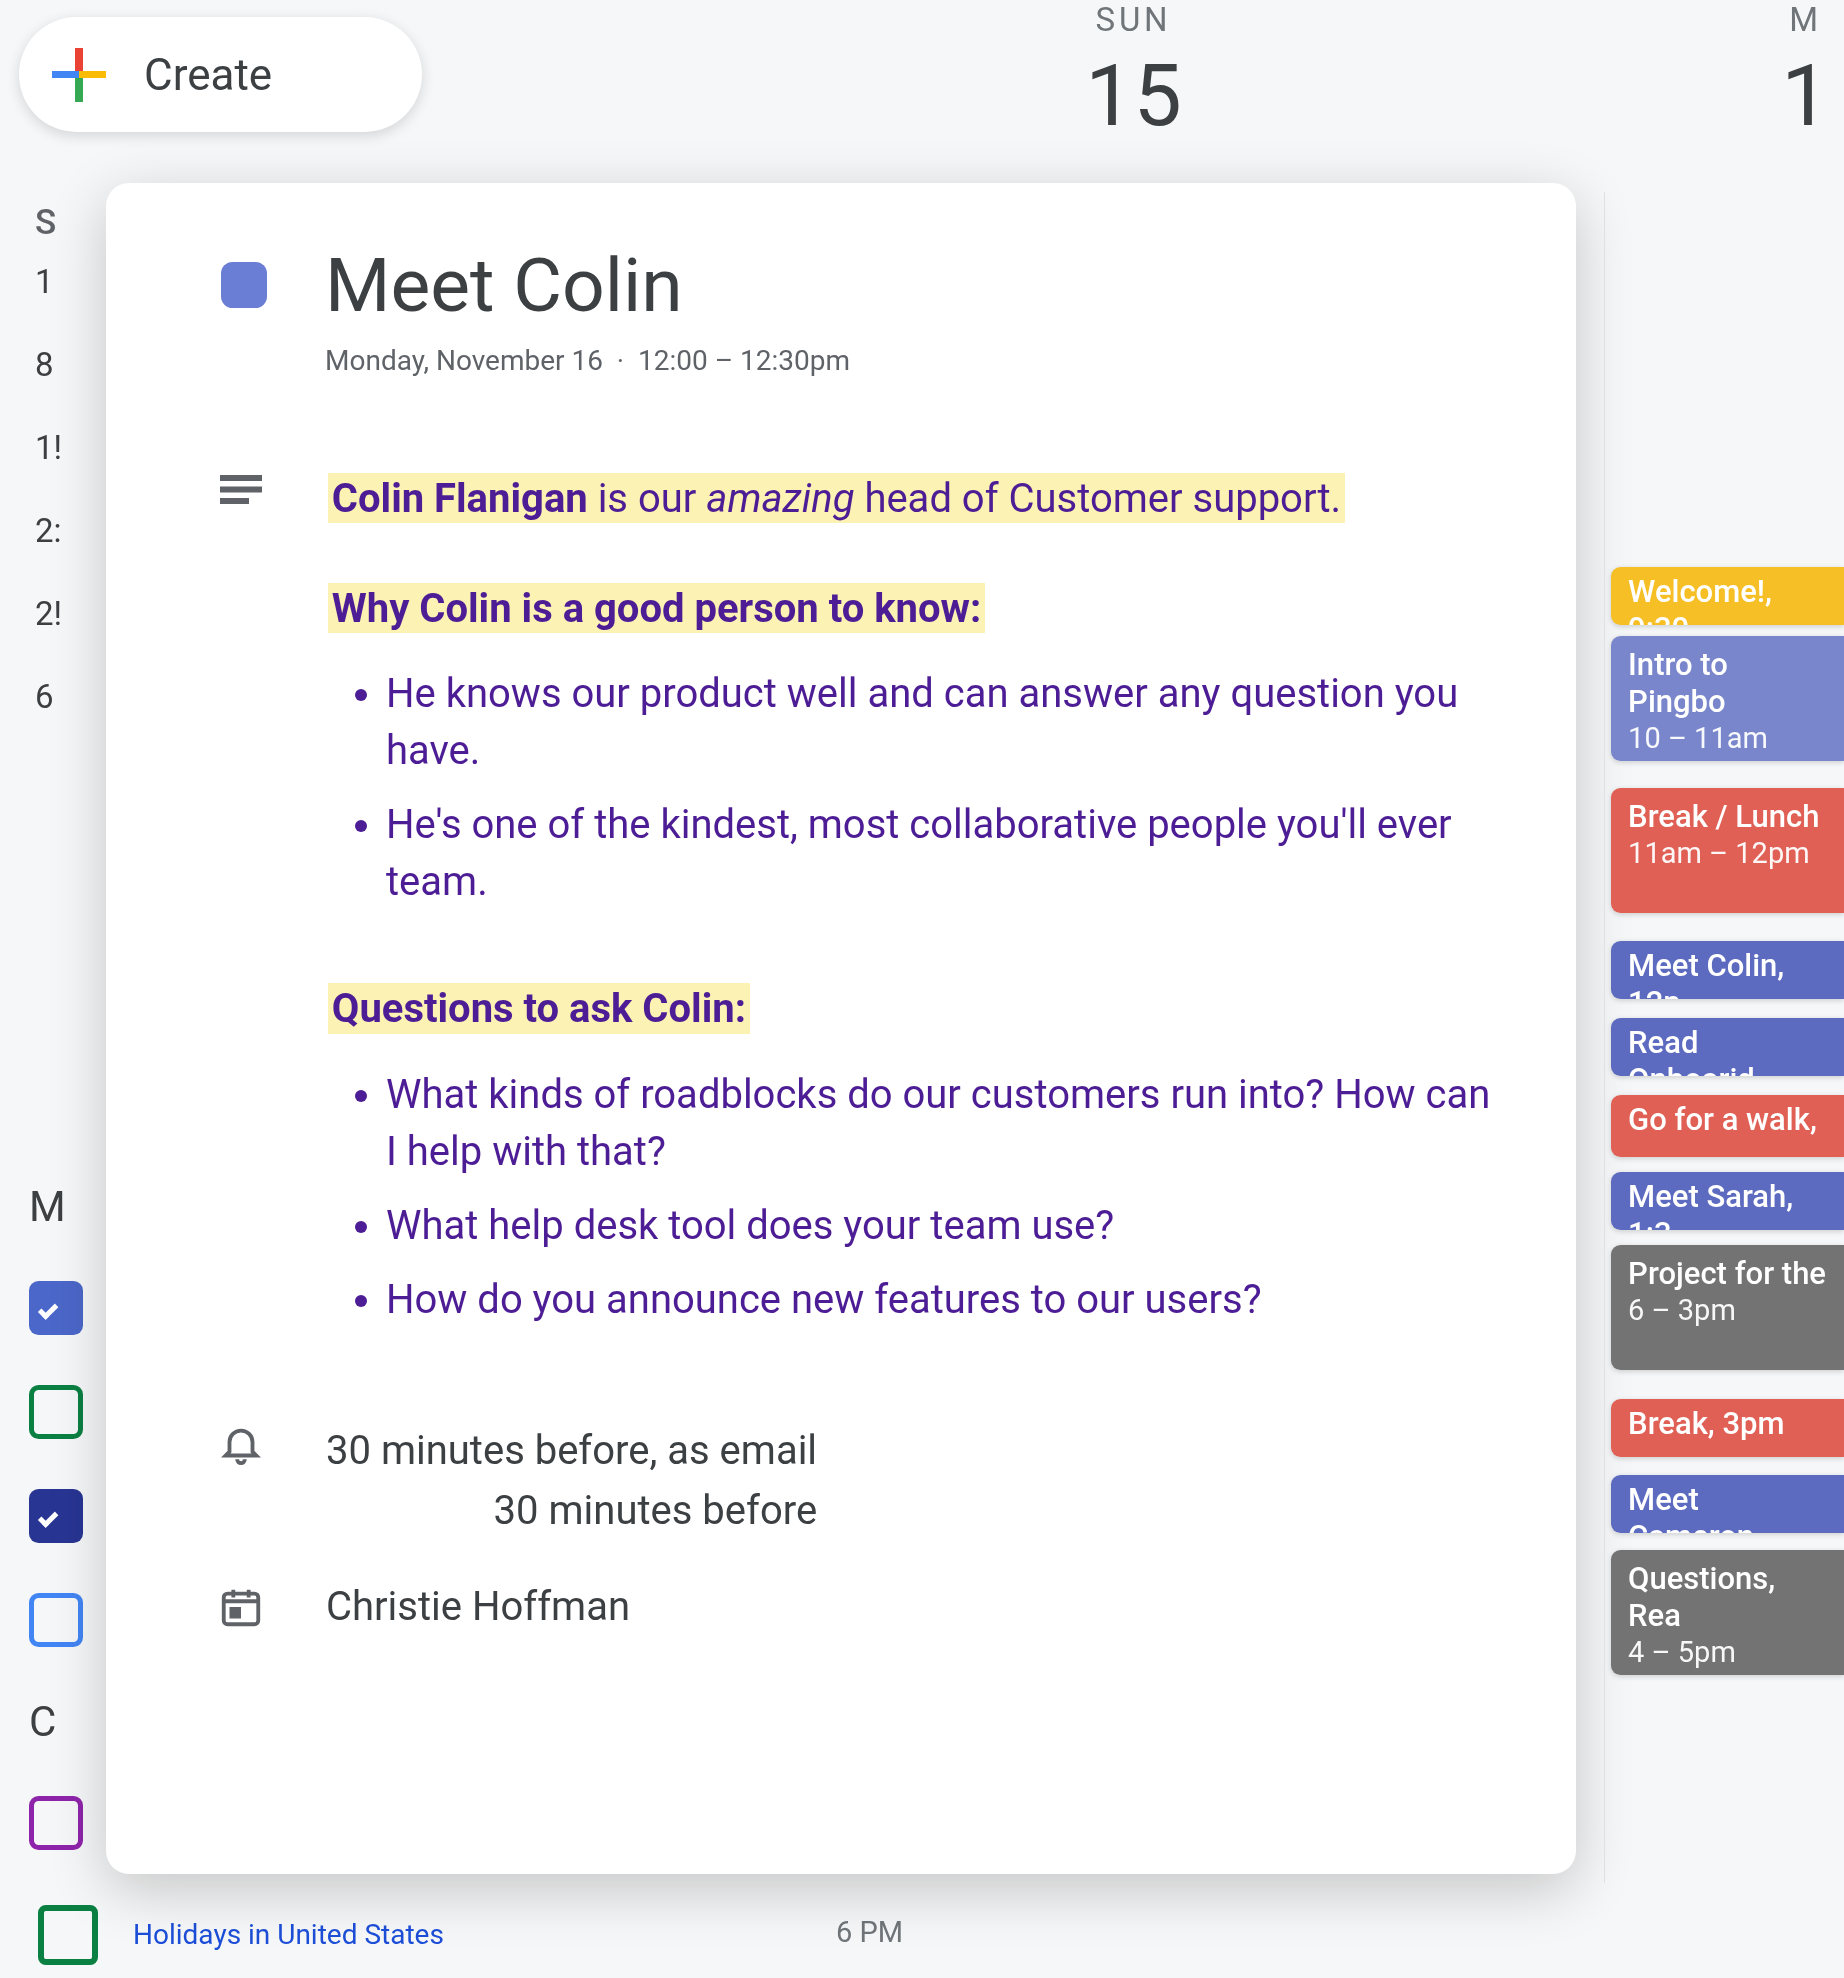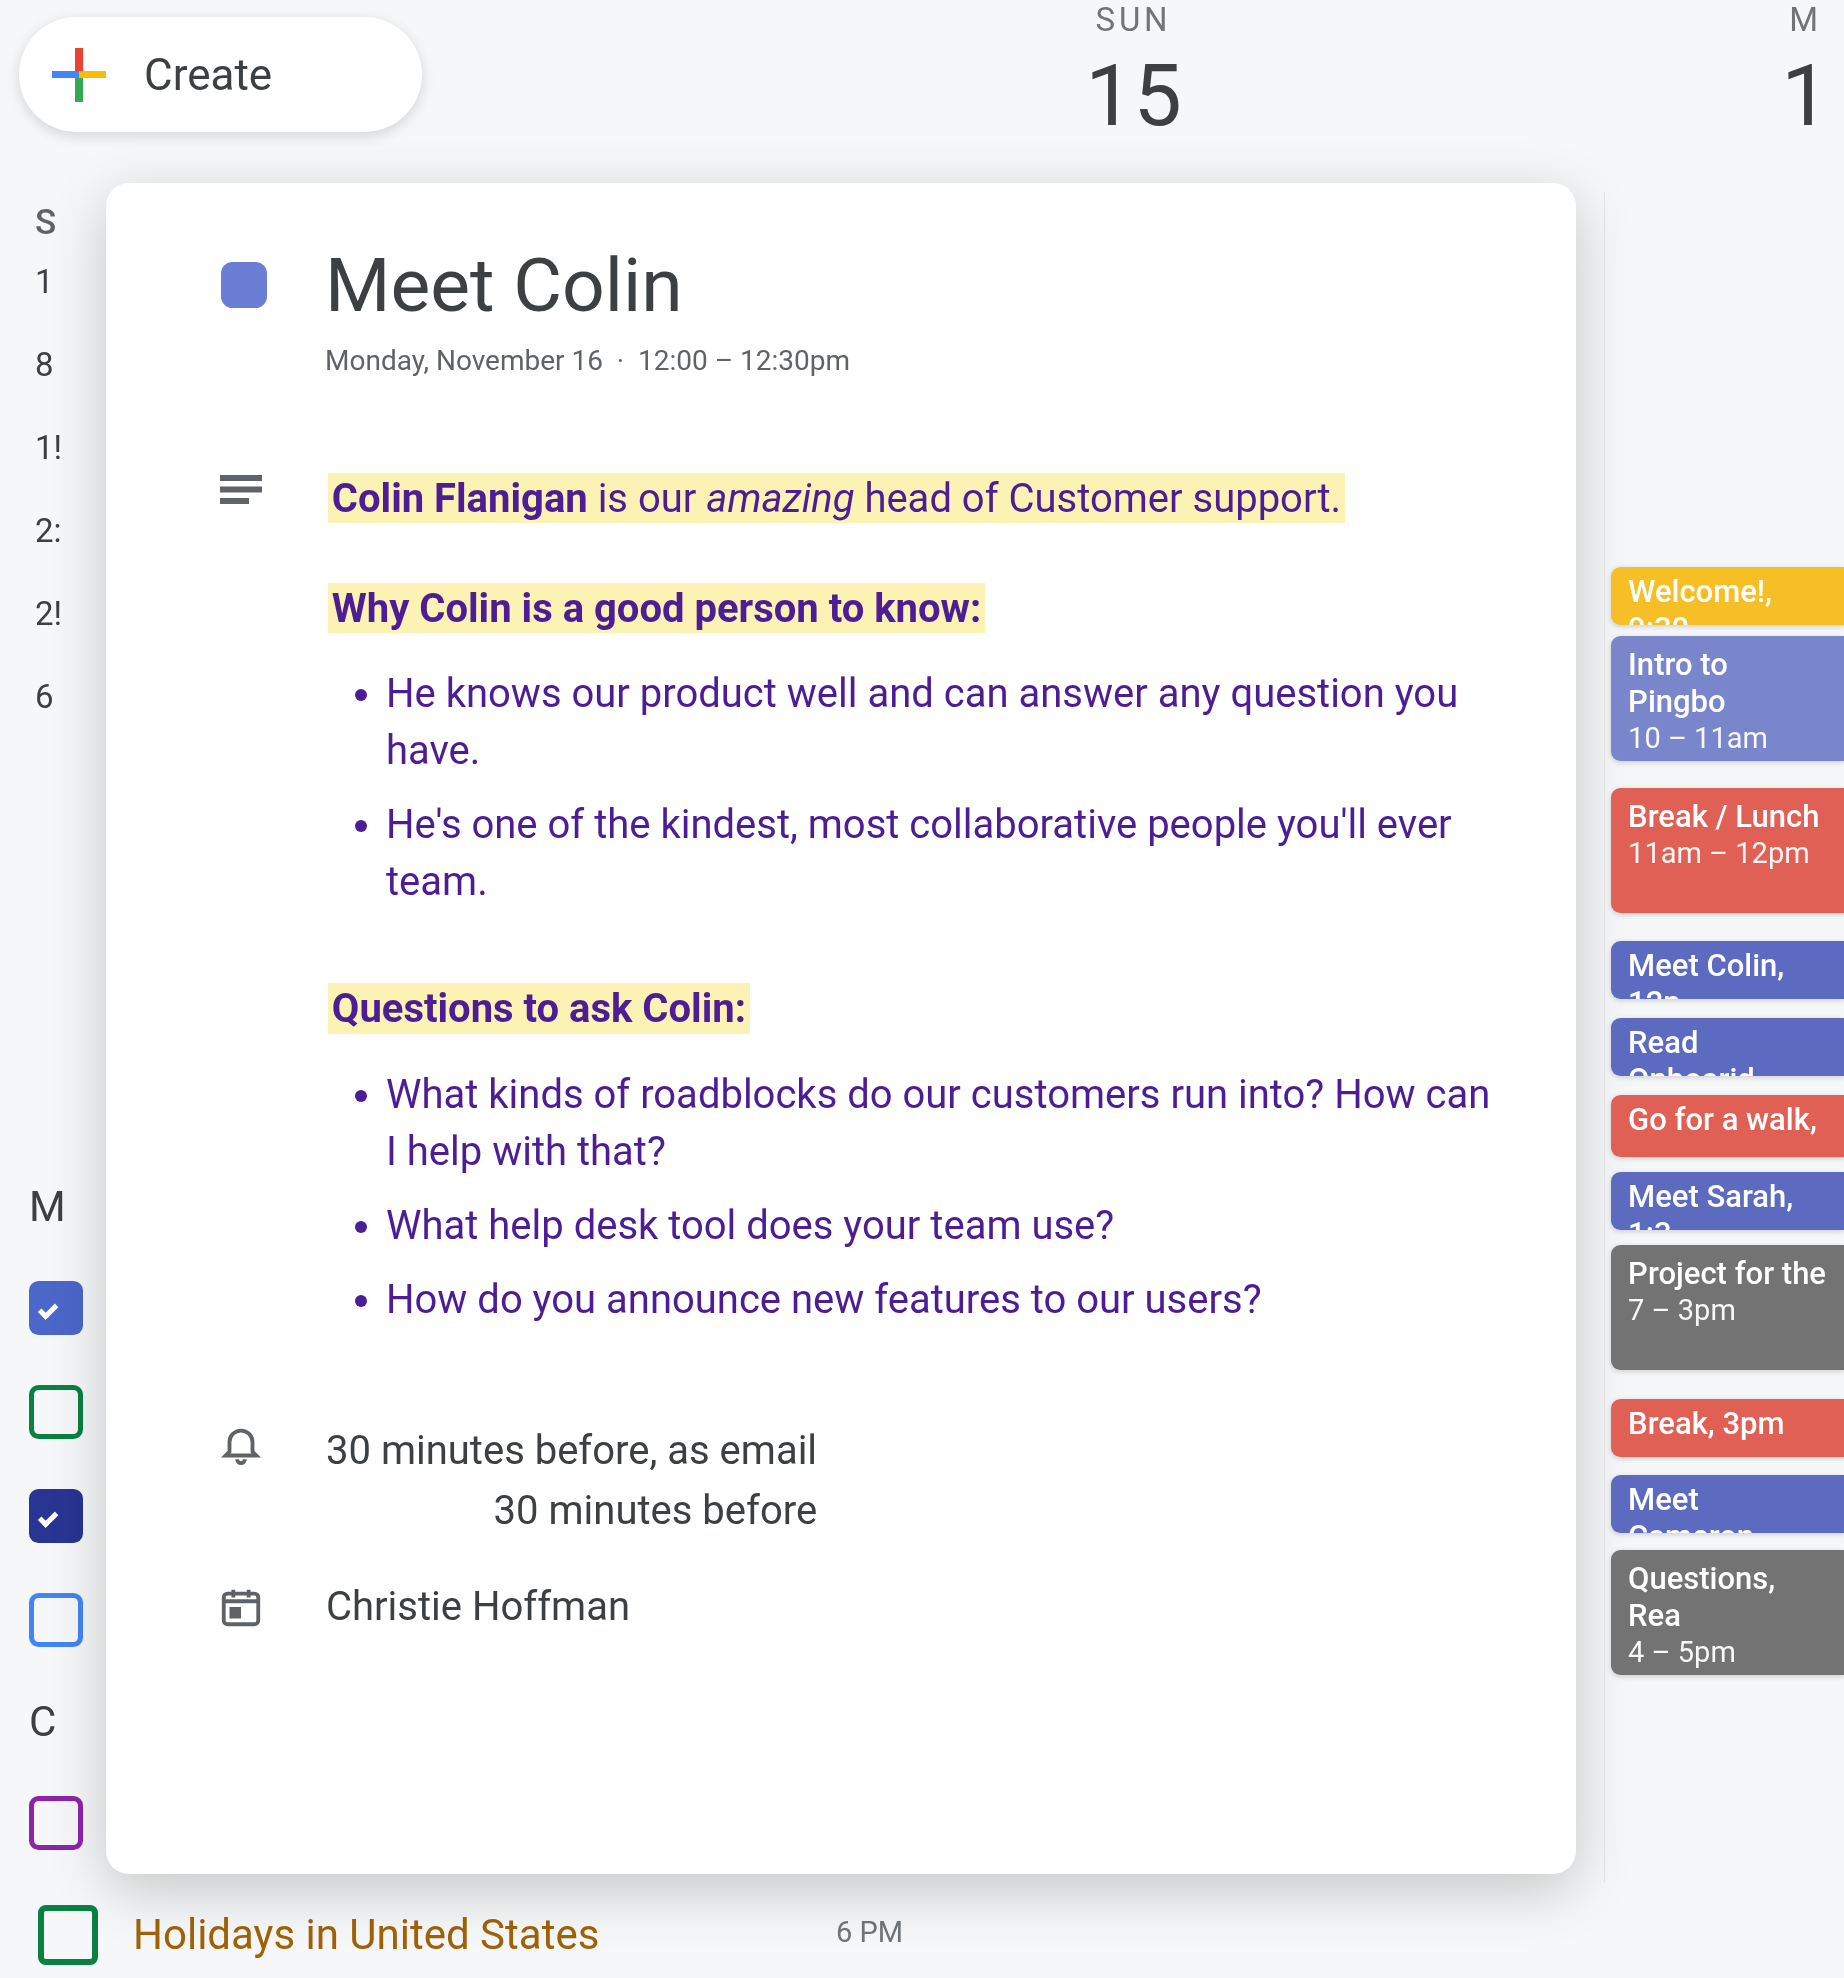--- a/index.html
+++ b/index.html
@@ -95,21 +95,21 @@
     bottom: 13.4px;
     display:flex;
     align-items:center;
     gap: 35px;
   }
   .holidays-box {
     width: 60px; height: 60px;
     border: 6.7px solid #0b8043;
     border-radius: 7.7px;
   }
-  .holidays-row span { font-size:42px; color:#a16207;}
+  .holidays-row span { font-size:28px; color:#1d4ed8;}
 
   .six-pm {
     position:absolute;
     bottom: 29px;
     left: 836px;
     font-size:29px;
     color:#70757a;
   }
 
   
@@ -322,18 +322,18 @@
 </div>
 
 <div class="timeline" id="timeline">
     <div class="evt c-yellow small" style="top: 375px; height: 58px;"><span>Welcome!, 9:30</span></div>
     <div class="evt c-blue" style="top: 444px; height: 125px;"><span>Intro to Pingbo</span><span class="sub">10 – 11am</span></div>
     <div class="evt c-red" style="top: 596px; height: 125px;"><span>Break / Lunch</span><span class="sub">11am – 12pm</span></div>
     <div class="evt c-blue2 small" style="top: 749px; height: 58px;"><span>Meet Colin, 12p</span></div>
     <div class="evt c-blue2 small" style="top: 826px; height: 58px;"><span>Read Onboarid</span></div>
     <div class="evt c-red small" style="top: 903px; height: 62px;"><span>Go for a walk,</span></div>
     <div class="evt c-blue2 small" style="top: 980px; height: 58px;"><span>Meet Sarah, 1:3</span></div>
-    <div class="evt c-green" style="top: 1053px; height: 125px;"><span>Project for the</span><span class="sub">7 – 3pm</span></div>
+    <div class="evt c-green" style="top: 1053px; height: 125px;"><span>Project for the</span><span class="sub">6 – 3pm</span></div>
     <div class="evt c-red small" style="top: 1207px; height: 58px;"><span>Break, 3pm</span></div>
     <div class="evt c-blue2 small" style="top: 1283px; height: 58px;"><span>Meet Cameron</span></div>
     <div class="evt c-green" style="top: 1358px; height: 125px;"><span>Questions, Rea</span><span class="sub">4 – 5pm</span></div>
   </div>
 
 
 </body></html>

